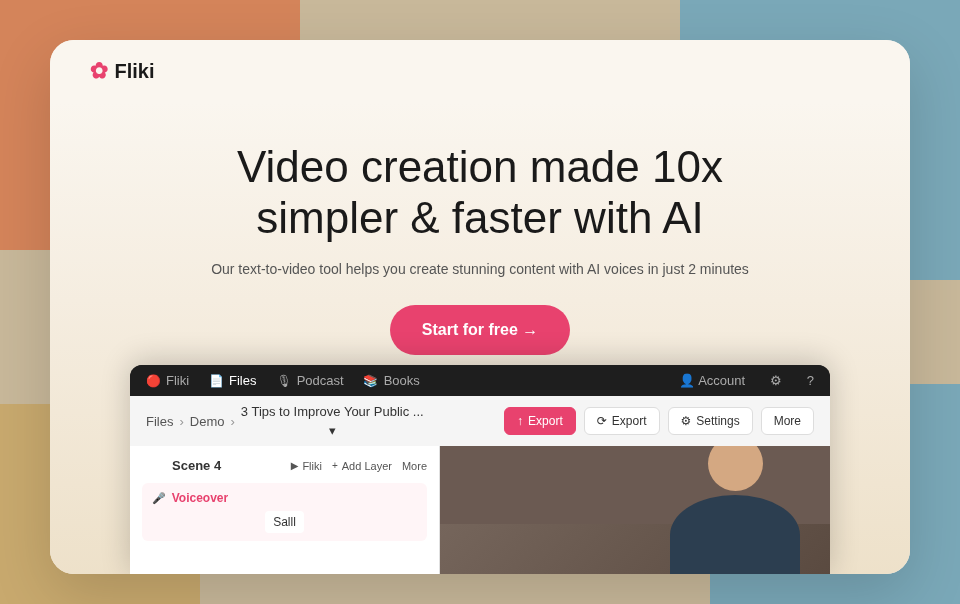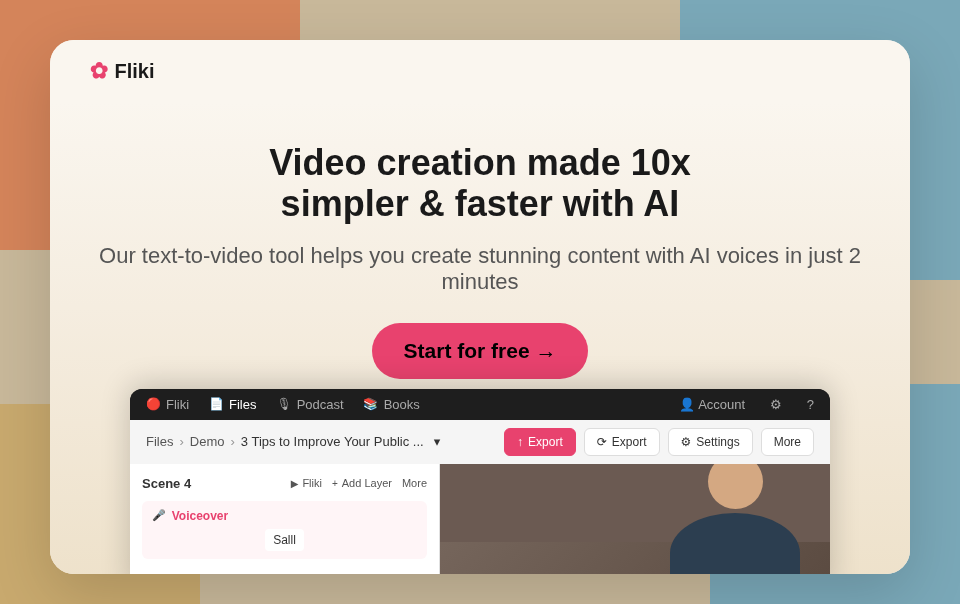--- a/index.html
+++ b/index.html
@@ -119,42 +119,42 @@
     }
 
     
     .hero {
       text-align: center;
       padding: 40px 20px 20px;
       background: linear-gradient(180deg, #faf6ef 0%, #f5ede0 40%, #ede0c8 100%);
     }
 
     .hero h1 {
-      font-size: 36px;
-      font-weight: 700;
+      font-size: 44px;
+      font-weight: 400;
       color: #1a1a1a;
       line-height: 1.15;
       margin-bottom: 18px;
     }
 
     .hero p {
-      font-size: 22px;
+      font-size: 14px;
       color: #555;
       margin-bottom: 28px;
     }
 
     .cta-btn {
       display: inline-flex;
       align-items: center;
       gap: 8px;
       background: #e8426e;
-      color: #000000;
+      color: #ffffff;
       padding: 16px 32px;
       border-radius: 50px;
-      font-size: 21px;
+      font-size: 16px;
       font-weight: 600;
       cursor: pointer;
       border: none;
       margin-bottom: 10px;
     }
 
     .no-credit {
       font-size: 13px;
       color: #888;
       margin-bottom: 24px;
@@ -233,24 +233,25 @@
     }
 
     .breadcrumb-link {
       color: #555;
       cursor: pointer;
     }
 
     .breadcrumb-dropdown {
       display: flex;
       align-items: center;
-      gap: 10px;
+      gap: 4px;
       cursor: pointer;
       color: #333;
       font-weight: 500;
+      flex-direction: column;
     }
 
     .toolbar-actions {
       display: flex;
       align-items: center;
       gap: 8px;
     }
 
     .tool-btn {
       display: flex;
@@ -288,20 +289,21 @@
       background: white;
       padding: 12px;
       border-right: 1px solid #e0e0e0;
     }
 
     .scene-header {
       display: flex;
       align-items: center;
       justify-content: space-between;
       margin-bottom: 10px;
+      margin-left: 30px;
     }
 
     .scene-title {
       font-size: 13px;
       font-weight: 600;
       color: #333;
     }
 
     .scene-controls {
       display: flex;

